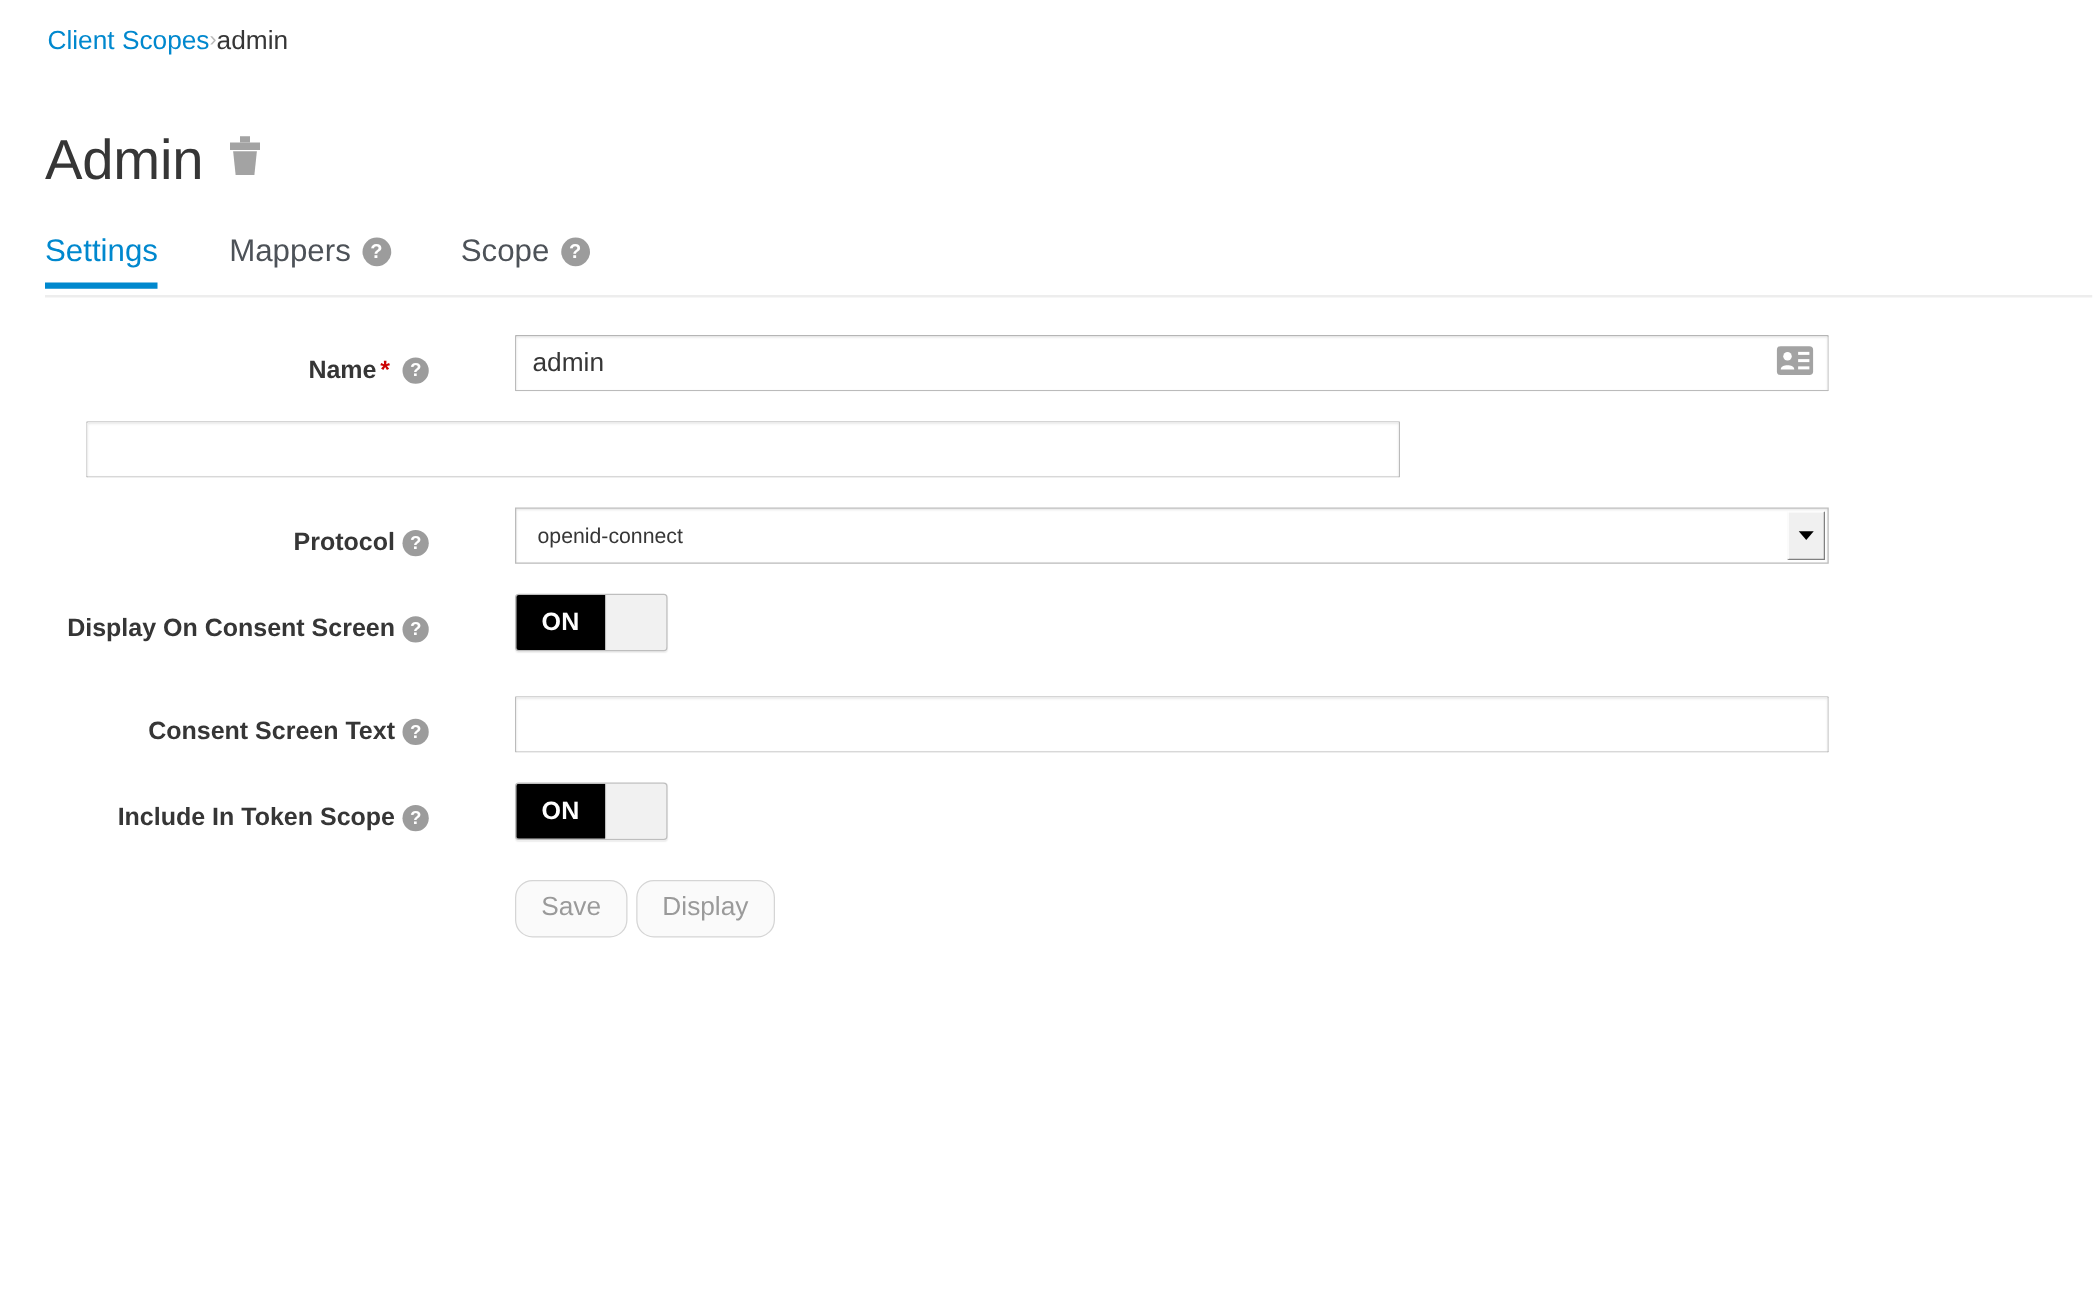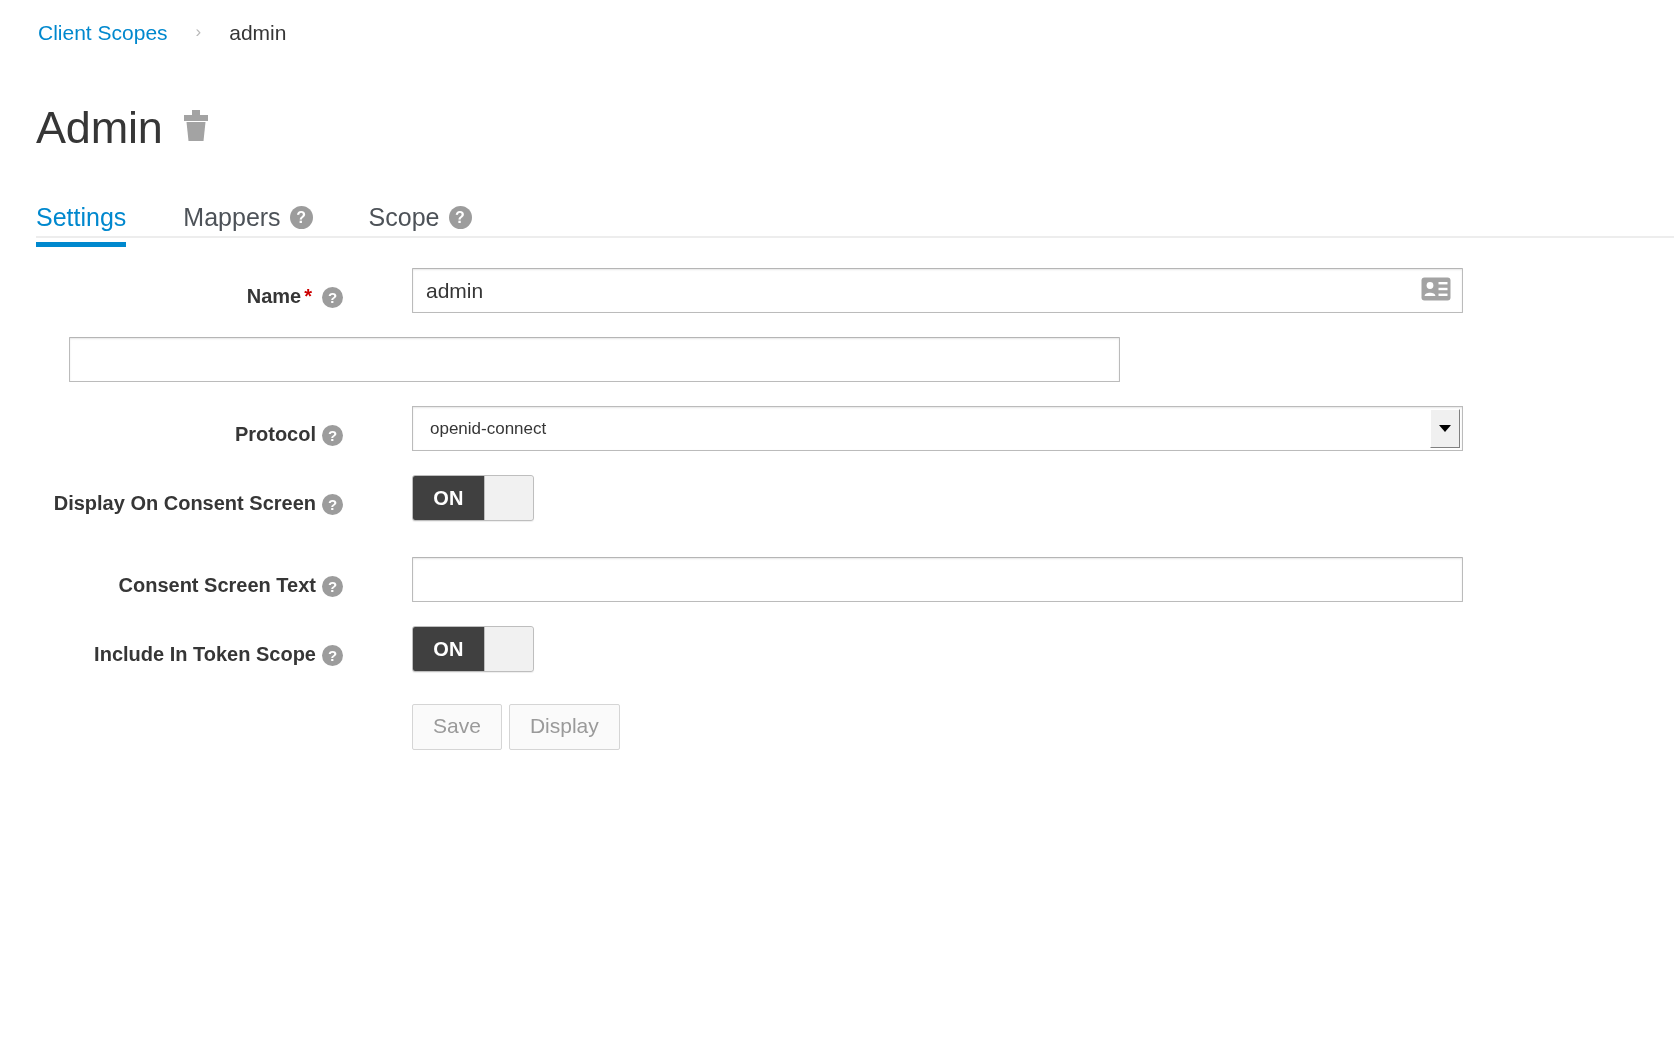--- a/index.html
+++ b/index.html
@@ -18,21 +18,21 @@
 
   
   .breadcrumb {
     position: absolute;
     left: 38px;
     top: 19px;
     font-size: 21px;
     line-height: 28px;
     display: flex;
     align-items: flex-start;
-    gap: 28px;
+    gap: 0;
   }
   .breadcrumb-link {
     color: #0088ce;
     text-decoration: none;
     cursor: pointer;
   }
   .breadcrumb-sep {
     color: #b9b9b9;
     font-size: 17px;
     transform: translateY(-1px);
@@ -58,21 +58,20 @@
   .trash-icon { display: block; }
 
   
   .tabs {
     position: absolute;
     left: 36px;
     top: 185px;
     display: flex;
     align-items: flex-end;
     gap: 0;
-    margin-top: 16px;
   }
   .tab {
     font-size: 25px;
     line-height: 32px;
     color: #4d5258;
     padding: 0 26px 14px 0;
     margin-right: 30px;
     display: flex;
     align-items: center;
     gap: 9px;
@@ -228,21 +227,21 @@
     width: 120px;
     border: 1px solid #bebebe;
     border-radius: 3px;
     overflow: hidden;
     box-shadow: 0 1px 1px rgba(0,0,0,0.07);
     cursor: pointer;
     background: #f1f1f1;
   }
   .toggle-on {
     flex: 1;
-    background: #404040;
+    background: #000000;
     color: #ffffff;
     font-size: 20px;
     font-weight: bold;
     display: flex;
     align-items: center;
     justify-content: center;
     letter-spacing: 0.3px;
   }
   .toggle-knob {
     width: 48px;
@@ -253,21 +252,21 @@
 
   
   .btn-row { display: flex; gap: 7px; }
   .btn {
     background: #fafafa;
     border: 1px solid #d5d5d5;
     color: #9a9a9a;
     font-size: 21px;
     font-family: "Liberation Sans", sans-serif;
     padding: 8px 20px 10px 20px;
-    border-radius: 2px;
+    border-radius: 14px;
     cursor: default;
     line-height: 26px;
   }
 </style>
 </head>
 <body>
 
 <div class="breadcrumb">
   <a class="breadcrumb-link">Client Scopes</a>
   <span class="breadcrumb-sep">›</span>

